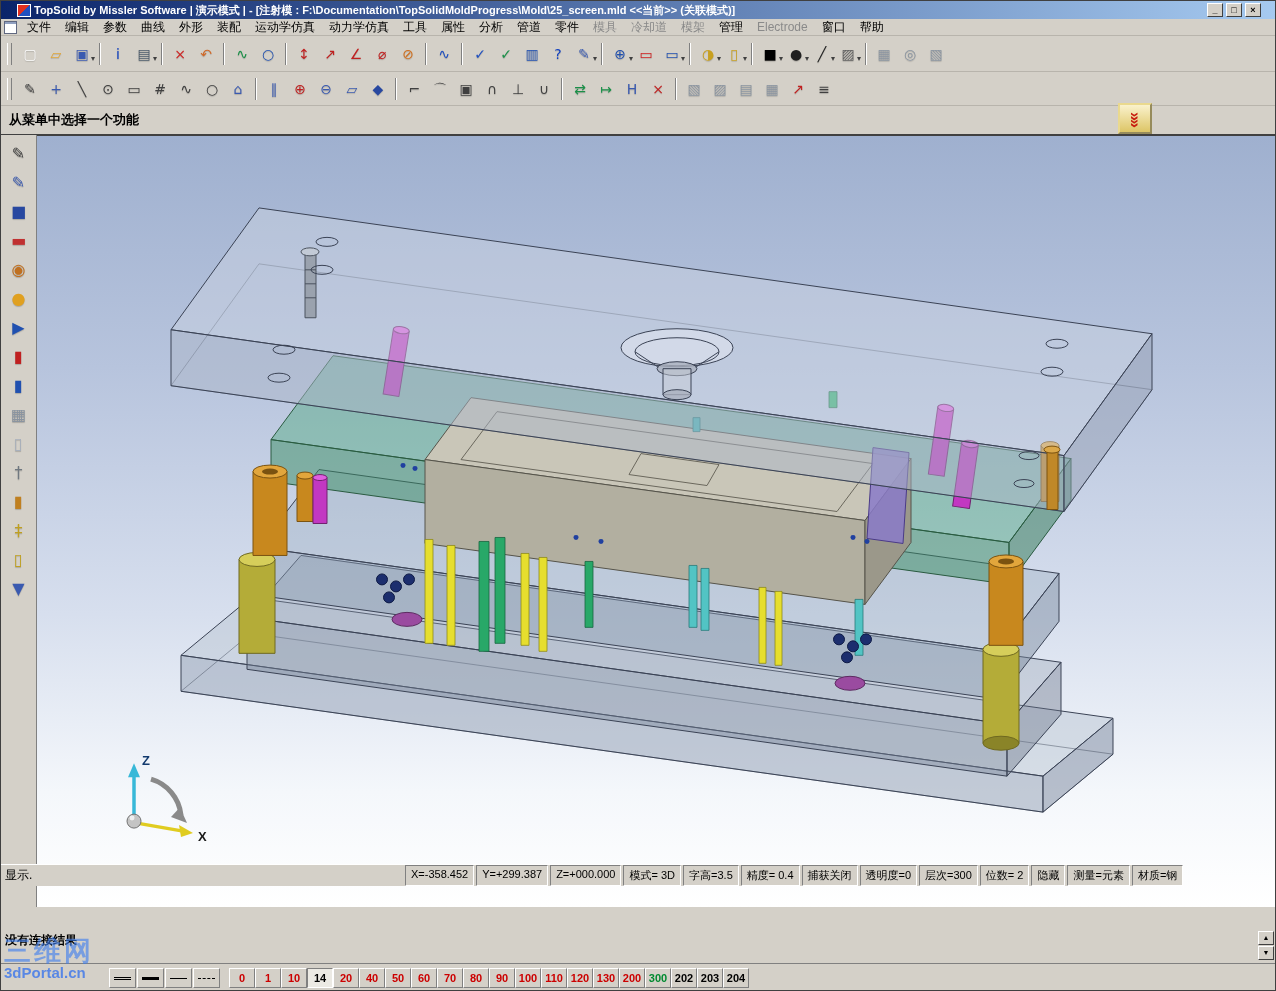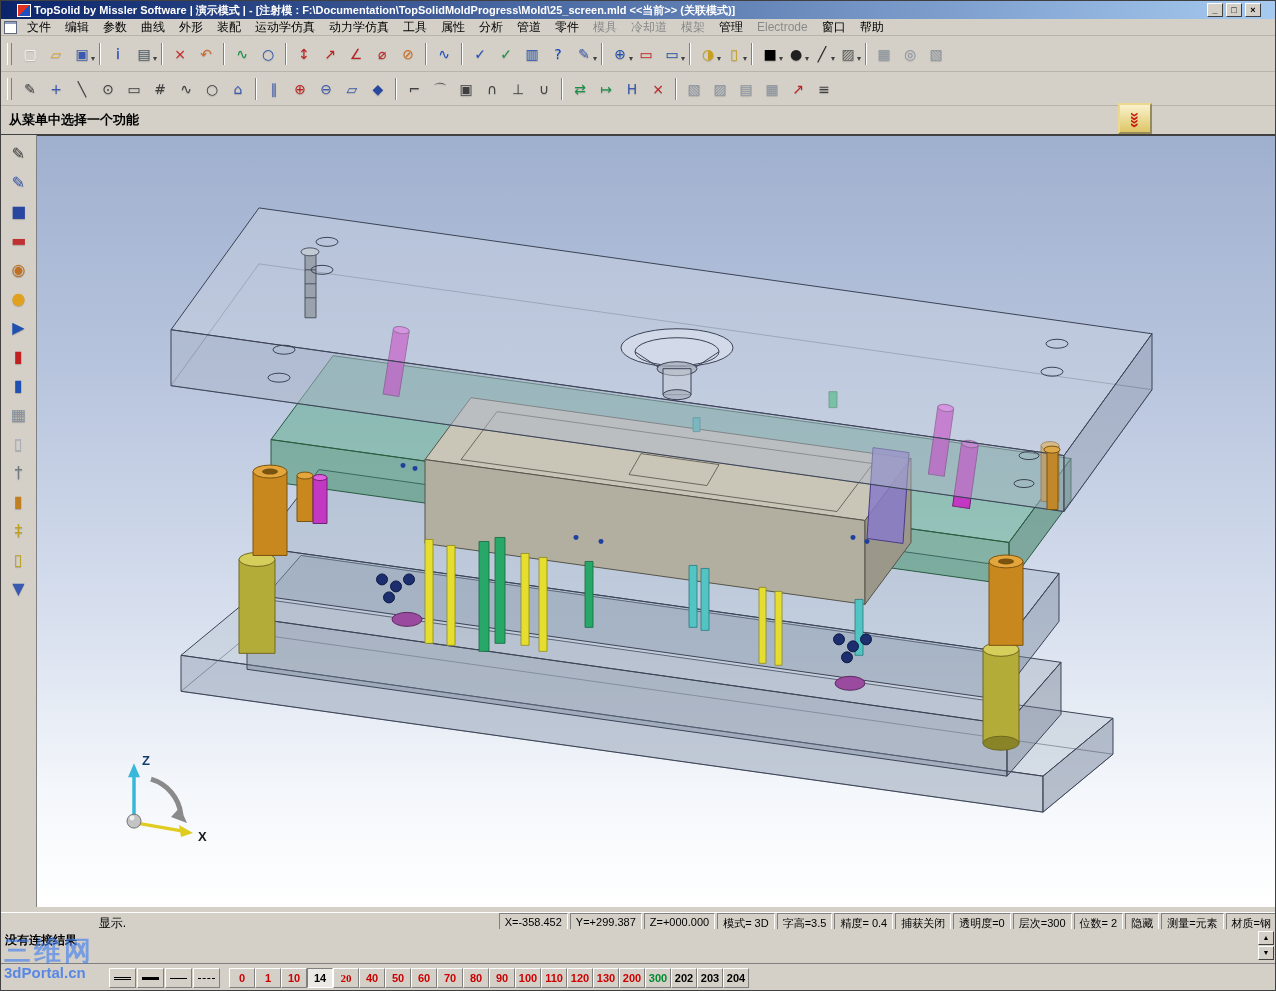--- a/index.html
+++ b/index.html
@@ -53,22 +53,22 @@
   .sbtn{width:28px; height:27px; display:flex; align-items:center; justify-content:center; border:1px solid transparent; background:transparent; flex:none;}
   .sbtn .g{font-size:16px; line-height:1; color:var(--c,#404040); text-shadow:0 1px 1px rgba(0,0,0,.2); font-family:"DejaVu Sans",sans-serif;}
 
   
   .viewport{position:absolute; left:36px; top:134px; width:1238px; height:772px;
     background:linear-gradient(#9fb0cf 0%, #b7c4dd 30%, #d7dfee 62%, #f4f7fb 85%, #ffffff 100%);
     border-top:1px solid #404040;}
   .viewport svg{width:100%; height:100%; display:block;}
 
   
-  .statusrow{position:absolute; left:0; top:911px; width:1276px; height:22px; background:var(--face);
-    display:flex; align-items:center; border-top:1px solid #fff;justify-content:flex-end;}
+  .statusrow{position:absolute; left:0; top:863px; width:1158px; height:22px; background:var(--face);
+    display:flex; align-items:center; border-top:1px solid #fff;}
   .disp-label{font-size:12px; padding-left:4px; width:404px; flex:none;}
   .scells{display:flex; gap:2px;}
   .scell{border:1px solid; border-color:#808080 #fff #fff #808080; background:var(--face);
     font-size:11px; padding:2px 5px; white-space:nowrap;}
   .msgrow{position:absolute; left:0; top:928px; width:1276px; height:34px; background:var(--face);}
   .msg-text{font-size:12px; font-weight:bold; padding:3px 16px 0 4px;}
   .mscroll{position:absolute; right:3px; top:2px; width:16px; display:flex; flex-direction:column; gap:1px;}
   .mscroll button{width:16px; height:14px; background:var(--face); border:1px solid; border-color:#fff #404040 #404040 #fff; font-size:7px; line-height:10px; color:#000; padding:0;}
 
   
@@ -604,21 +604,21 @@
         <button class="lsbtn ls-d">
           <i></i>
         </button>
       </div>
     <div class="layers">
 
     <button class="lbtn" style="--c: #cc0000; color: rgb(204, 0, 0);">0</button>
         <button class="lbtn" style="--c: #cc0000; color: rgb(204, 0, 0);">1</button>
         <button class="lbtn" style="--c: #cc0000; color: rgb(204, 0, 0);">10</button>
         <button class="lbtn pressed" style="--c: #000000; color: rgb(0, 0, 0);">14</button>
-        <button class="lbtn" style="--c: #cc0000; color: rgb(204, 0, 0); font-family: Liberation Serif, serif;">20</button>
+        <button class="lbtn" style="--c: #cc0000; color: rgb(204, 0, 0);">20</button>
         <button class="lbtn" style="--c: #cc0000; color: rgb(204, 0, 0);">40</button>
         <button class="lbtn" style="--c: #cc0000; color: rgb(204, 0, 0);">50</button>
         <button class="lbtn" style="--c: #cc0000; color: rgb(204, 0, 0);">60</button>
         <button class="lbtn" style="--c: #cc0000; color: rgb(204, 0, 0);">70</button>
         <button class="lbtn" style="--c: #cc0000; color: rgb(204, 0, 0);">80</button>
         <button class="lbtn" style="--c: #cc0000; color: rgb(204, 0, 0); text-align: right;">90</button>
         <button class="lbtn" style="--c: #cc0000; color: rgb(204, 0, 0);">100</button>
         <button class="lbtn" style="--c: #cc0000; color: rgb(204, 0, 0);">110</button>
         <button class="lbtn" style="--c: #cc0000; color: rgb(204, 0, 0);">120</button>
         <button class="lbtn" style="--c: #cc0000; color: rgb(204, 0, 0);">130</button>

